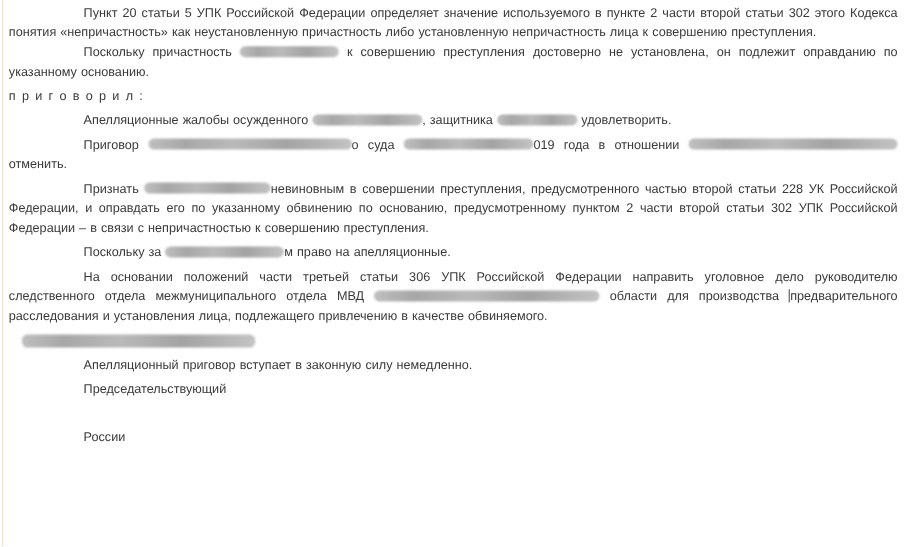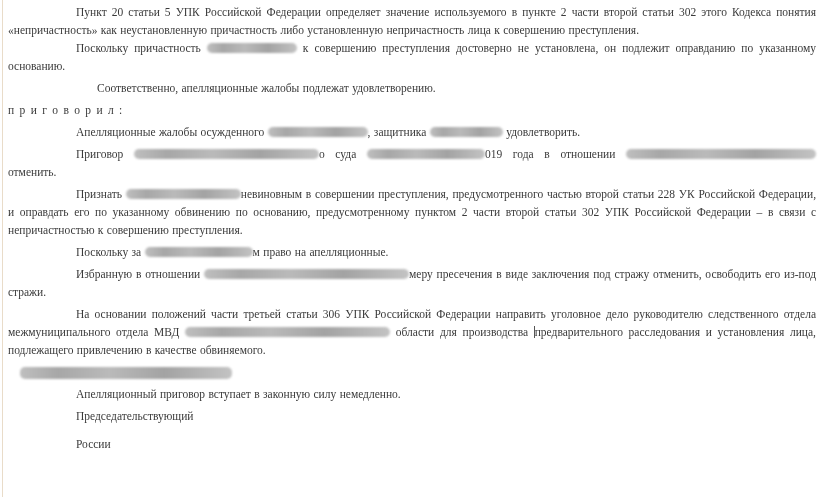--- a/index.html
+++ b/index.html
@@ -18,26 +18,25 @@
     background:#e9dcc9;
   }
   .doc{
     position:absolute;left:8px;right:10px;top:3px;
   }
   .para{
     text-align:justify;
     text-indent:68px;
     margin:0 0 4px 0;
     word-spacing:0.5px;
-    font-family:Liberation Serif, serif;
   }
   .para.no-gap{margin-bottom:0;}
   .para.indent-wide{text-indent:89px;}
   .para.center{text-indent:0;letter-spacing:1px;}
-  .para.gap-lg{margin-bottom:10px;}
+  .para.gap-lg{margin-bottom:26px;}
   .para.block-red{text-indent:0;padding-left:12px;text-align:left;}
   .redaction{
     display:inline-block;
     height:10px;
     border-radius:5px;
     background:linear-gradient(90deg,#bfbfbf 0%,#a7a7a7 18%,#bababa 42%,#a3a3a3 68%,#c3c3c3 100%);
     filter:blur(1.1px);
     transform:translateY(1px);
   }
   .redaction.block{height:12px;transform:none;vertical-align:middle;}
@@ -46,25 +45,23 @@
     vertical-align:-2px;
   }
 </style>
 </head>
 <body>
 
 <div class="left-rule"></div>
 <div class="doc">
     <div class="para no-gap"><span>Пункт 20 статьи 5 УПК Российской Федерации определяет значение используемого в пункте 2 части второй статьи 302 этого Кодекса понятия «непричастность» как неустановленную причастность либо установленную непричастность лица к совершению преступления.</span></div>
     <div class="para "><span>Поскольку причастность </span><span class="redaction" style="width: 90px;"></span><span> к совершению преступления достоверно не установлена, он подлежит оправданию по указанному основанию.</span></div>
-    <div class="para indent-wide"><span>Соответственно, апелляционные жалобы подлежат удовлетворению.</span></div>
     <div class="para center"><span>п р и г о в о р и л :</span></div>
     <div class="para "><span>Апелляционные жалобы осужденного </span><span class="redaction" style="width: 100px;"></span><span>, защитника </span><span class="redaction" style="width: 73px;"></span><span> удовлетворить.</span></div>
     <div class="para "><span>Приговор </span><span class="redaction" style="width: 185px;"></span><span>о суда </span><span class="redaction" style="width: 118px;"></span><span>019 года в отношении </span><span class="redaction" style="width: 190px;"></span><span> отменить.</span></div>
     <div class="para "><span>Признать </span><span class="redaction" style="width: 115px;"></span><span>невиновным в совершении преступления, предусмотренного частью второй статьи 228 УК Российской Федерации, и оправдать его по указанному обвинению по основанию, предусмотренному пунктом 2 части второй статьи 302 УПК Российской Федерации – в связи с непричастностью к совершению преступления.</span></div>
     <div class="para "><span>Поскольку за </span><span class="redaction" style="width: 108px;"></span><span>м право на апелляционные.</span></div>
-    <div class="para "><span>Избранную в отношении </span><span class="redaction" style="width: 205px;"></span><span>меру пресечения в виде заключения под стражу отменить, освободить его из-под стражи.</span></div>
     <div class="para "><span>На основании положений части третьей статьи 306 УПК Российской Федерации направить уголовное дело руководителю следственного отдела межмуниципального отдела МВД </span><span class="redaction" style="width: 205px;"></span><span> области для производства </span><span class="caret"></span><span>предварительного расследования и установления лица, подлежащего привлечению в качестве обвиняемого.</span></div>
     <div class="para block-red"><span class="redaction block" style="width: 212px;"></span></div>
     <div class="para "><span>Апелляционный приговор вступает в законную силу немедленно.</span></div>
     <div class="para gap-lg"><span>Председательствующий</span></div>
     <div class="para "><span>России</span></div>
   </div>
 
 </body></html>

